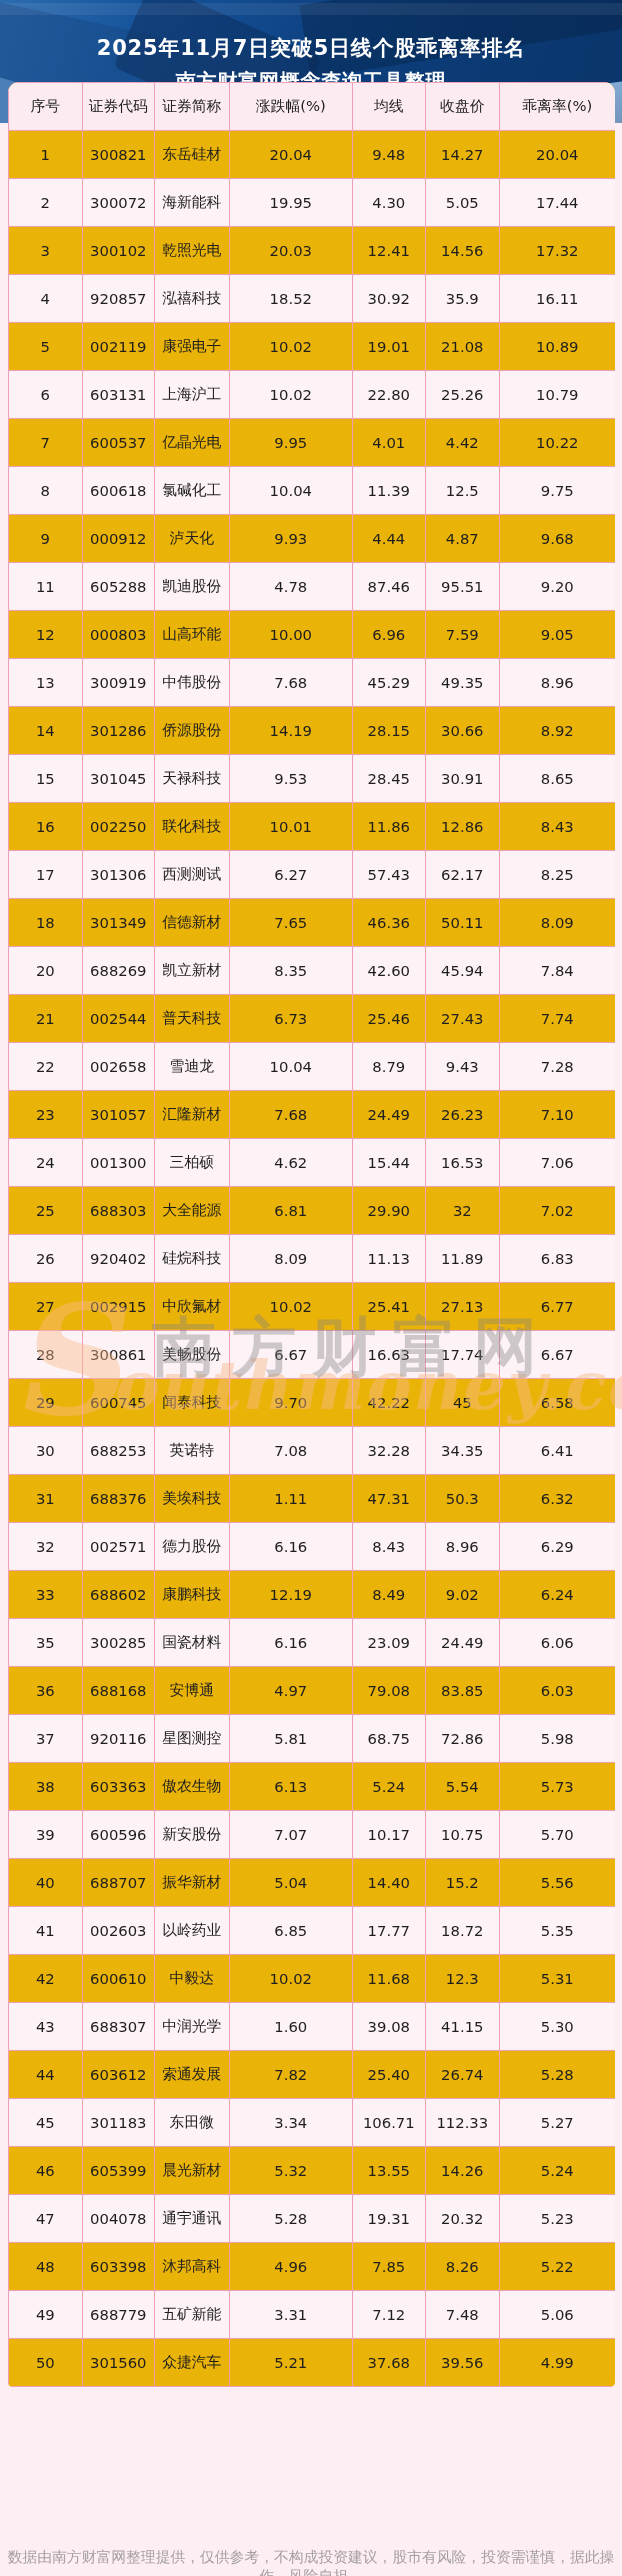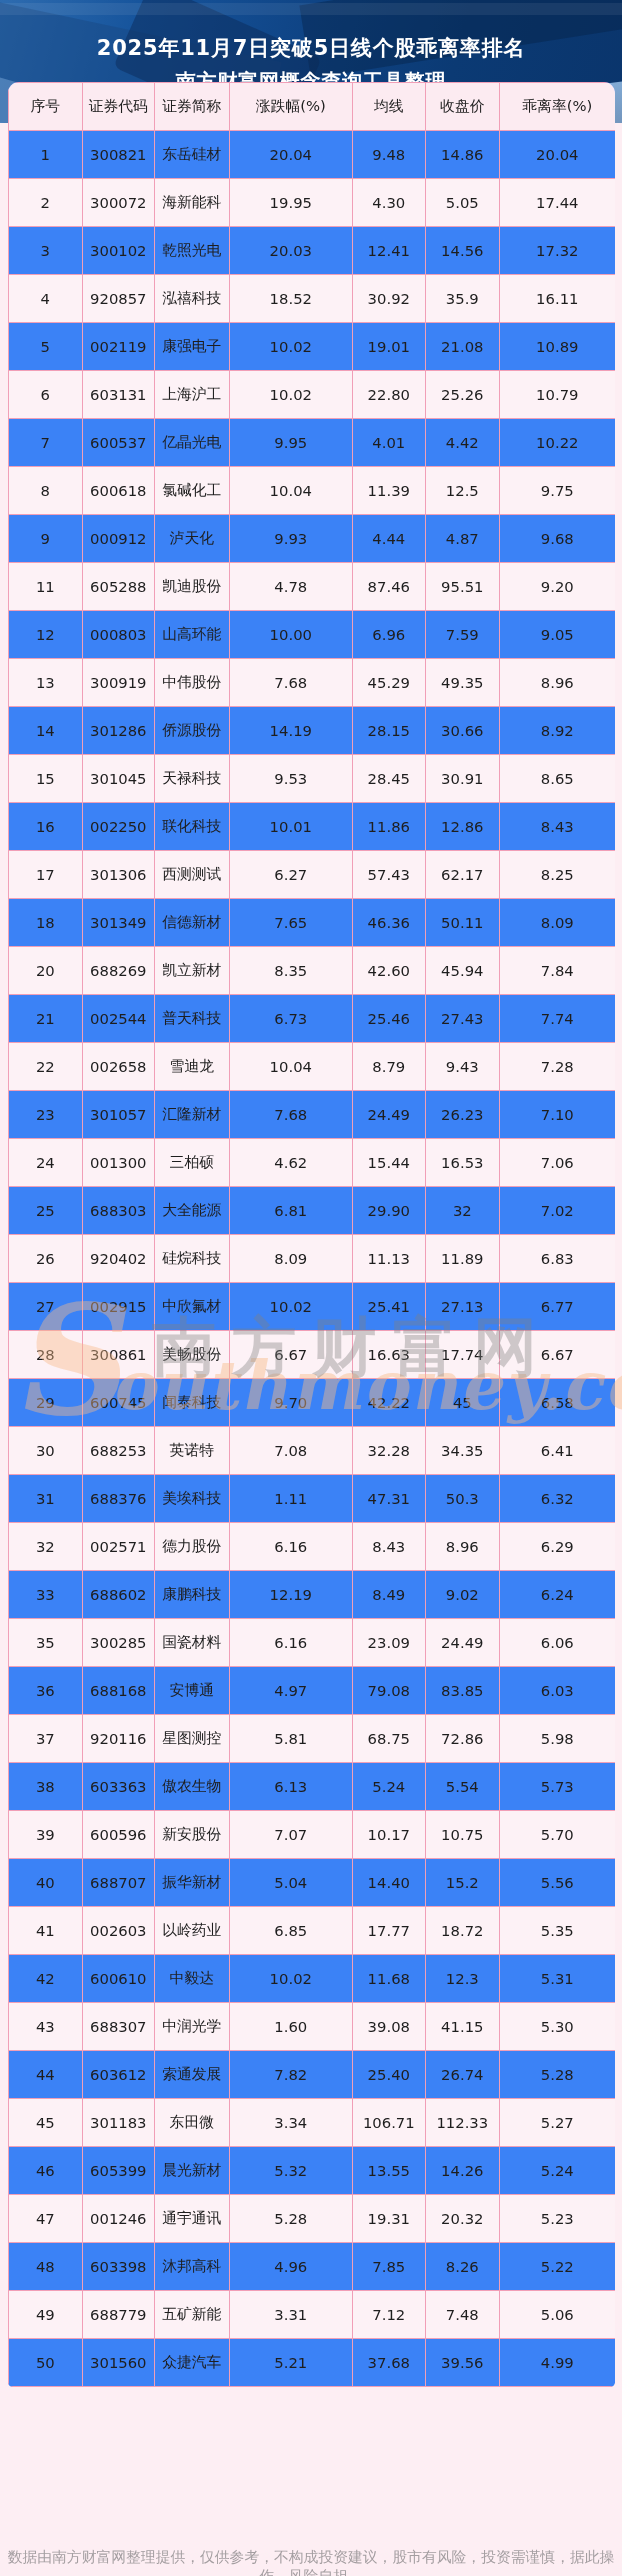--- a/index.html
+++ b/index.html
@@ -26,21 +26,21 @@
   .b-art.a5 { width: 638px; height: 12.4px; background: rgba(255,255,255,.07); top: 3.1px; left: -7.8px; }
   .b-art.a6 { width: 187px; height: 93px; background: rgba(10,40,85,.45); transform: rotate(24deg); top: 15.6px; left: 124px; border-radius: 7.8px; }
   .banner-titles { position: absolute; top: 13.2px; left: 0; width: 100%; text-align: center; color: #ffffff; z-index: 2; margin-top: 21px; }
   .banner-title-1 { font-size: 21px; font-weight: 700; letter-spacing: 0.8px; }
   .banner-title-2 { font-size: 20px; font-weight: 700; margin-top: 5.4px; letter-spacing: 0.8px; }
 
   
   .card {
     position: absolute; top: 82px; left: 7.8px;
     width: 607px;
-    background: #3b82f6;
+    background: #eab308;
     border-radius: 11px 11px 4.7px 4.7px;
     overflow: hidden;
     z-index: 3;
   }
   table.rank-table {
     width: 100%;
     border-collapse: collapse;
     table-layout: fixed;
   }
   .rank-table col.c-rank   { width: 74px; }
@@ -140,21 +140,21 @@
           <th>乖离率(%)</th>
         </tr>
       </thead>
       <tbody>
           <tr>
             <td>1</td>
             <td>300821</td>
             <td>东岳硅材</td>
             <td>20.04</td>
             <td>9.48</td>
-            <td>14.86</td>
+            <td>14.27</td>
             <td>20.04</td>
           </tr>
           <tr>
             <td>2</td>
             <td>300072</td>
             <td>海新能科</td>
             <td>19.95</td>
             <td>4.30</td>
             <td>5.05</td>
             <td>17.44</td>
@@ -523,21 +523,21 @@
             <td>46</td>
             <td>605399</td>
             <td>晨光新材</td>
             <td>5.32</td>
             <td>13.55</td>
             <td>14.26</td>
             <td>5.24</td>
           </tr>
           <tr>
             <td>47</td>
-            <td>001246</td>
+            <td>004078</td>
             <td>通宇通讯</td>
             <td>5.28</td>
             <td>19.31</td>
             <td>20.32</td>
             <td>5.23</td>
           </tr>
           <tr>
             <td>48</td>
             <td>603398</td>
             <td>沐邦高科</td>

